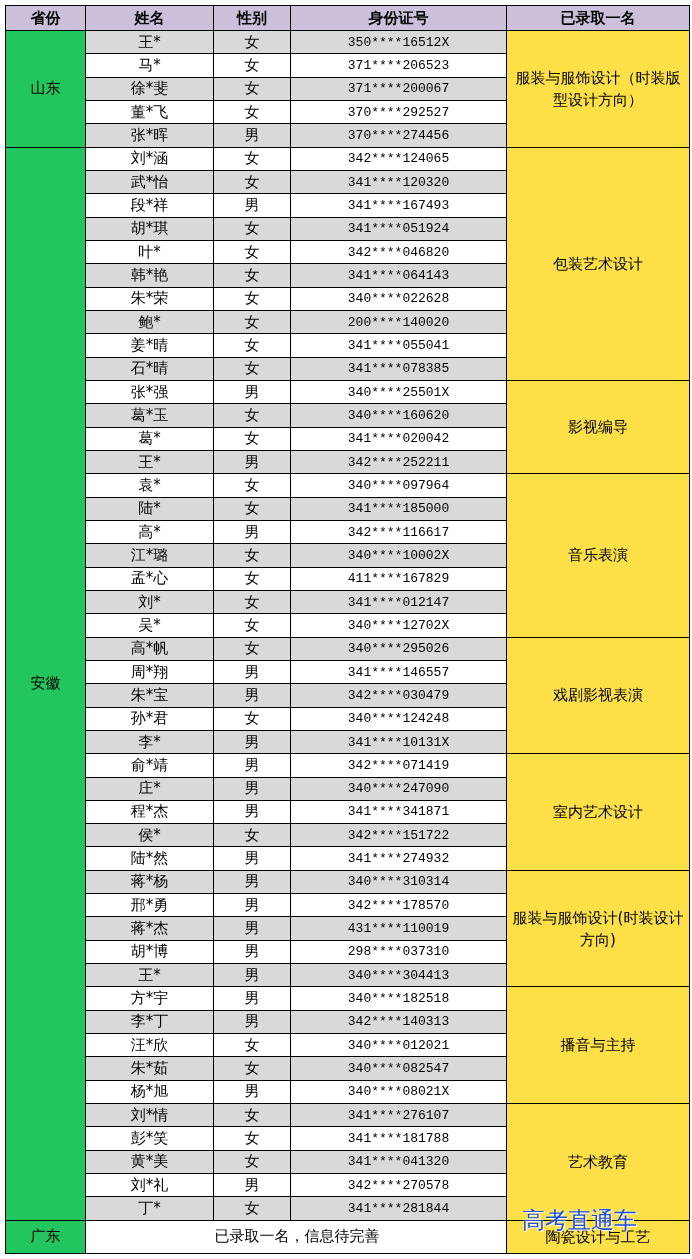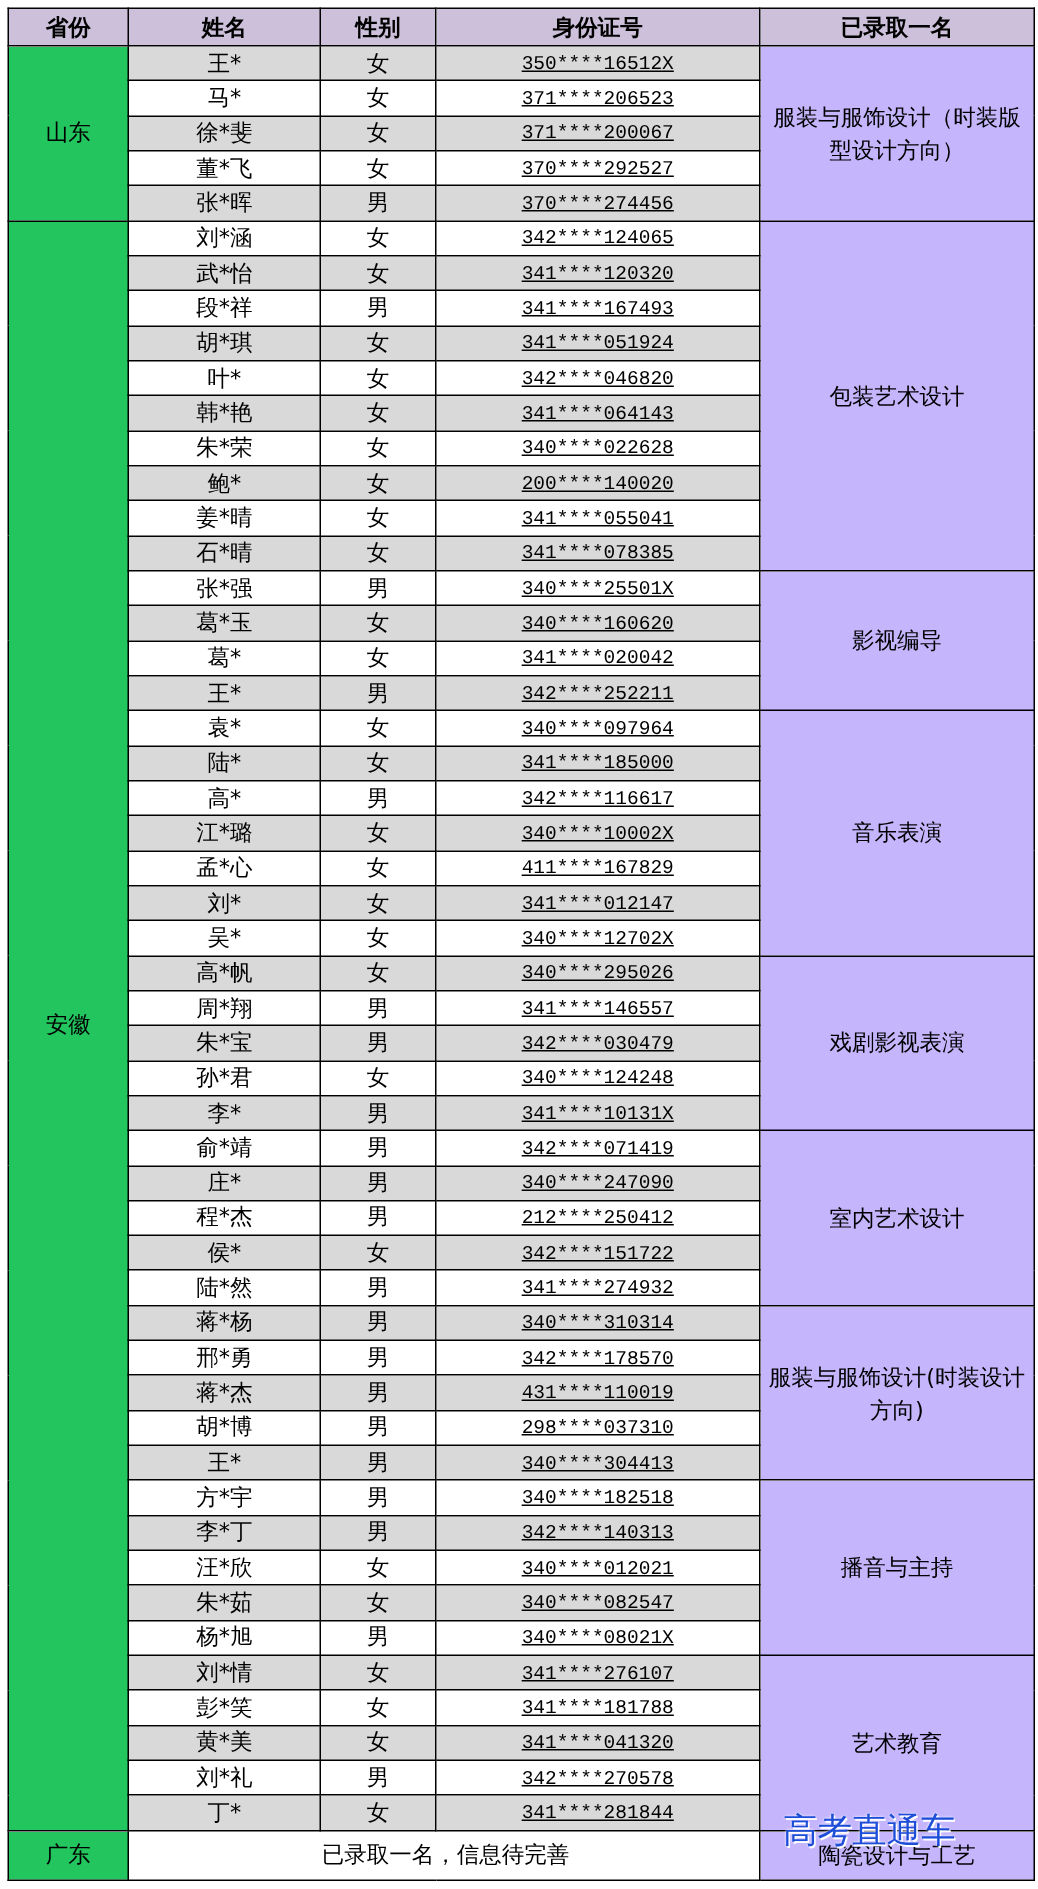--- a/index.html
+++ b/index.html
@@ -13,22 +13,22 @@
       border-collapse: collapse; table-layout: fixed;
     }
     table.admit th, table.admit td {
       border: 1px solid #000; padding: 0; text-align: center; vertical-align: middle;
       font-size: 15px; line-height: 1; white-space: nowrap; overflow: hidden;
     }
     table.admit th { background: #CCC0DA; font-weight: bold; font-size: 15px; }
     tr.hdr { height: 25px; }
     tr.r { height: 23.33px; }
     tr.s td.c { background: #D9D9D9; }
-    td.id { font-family: "Liberation Mono", "DejaVu Sans Mono", monospace; font-size: 13px !important; text-decoration: underline; }
-    td.major { white-space: normal !important; line-height: 22px !important; padding: 0 4px !important; background: #c4b5fd; }
+    td.id { font-family: "Liberation Mono", "DejaVu Sans Mono", monospace; font-size: 13px !important; }
+    td.major { white-space: normal !important; line-height: 22px !important; padding: 0 4px !important; background: #fde047; }
     td.prov { background: #22c55e; }
     tr.gd { height: 33px; }
     td.note { text-align: left; padding-left: 2px !important; }
     .watermark {
       position: absolute; left: 522px; top: 1205px; font-size: 23px; color: #1d4ed8;
       text-shadow: 0 0 2px #fff, 1px 1px 0 #fff; white-space: nowrap; pointer-events: none;
     }
   </style>
 </head>
 <body>
@@ -226,21 +226,21 @@
       <td rowspan="5" class="major">室内艺术设计</td>
     </tr>
     <tr class="r s">
       <td class="c">庄*</td>
       <td class="c">男</td>
       <td class="c id">340****247090</td>
     </tr>
     <tr class="r">
       <td class="c">程*杰</td>
       <td class="c">男</td>
-      <td class="c id">212****250412</td>
+      <td class="c id">341****341871</td>
     </tr>
     <tr class="r s">
       <td class="c">侯*</td>
       <td class="c">女</td>
       <td class="c id">342****151722</td>
     </tr>
     <tr class="r">
       <td class="c">陆*然</td>
       <td class="c">男</td>
       <td class="c id">341****274932</td>

